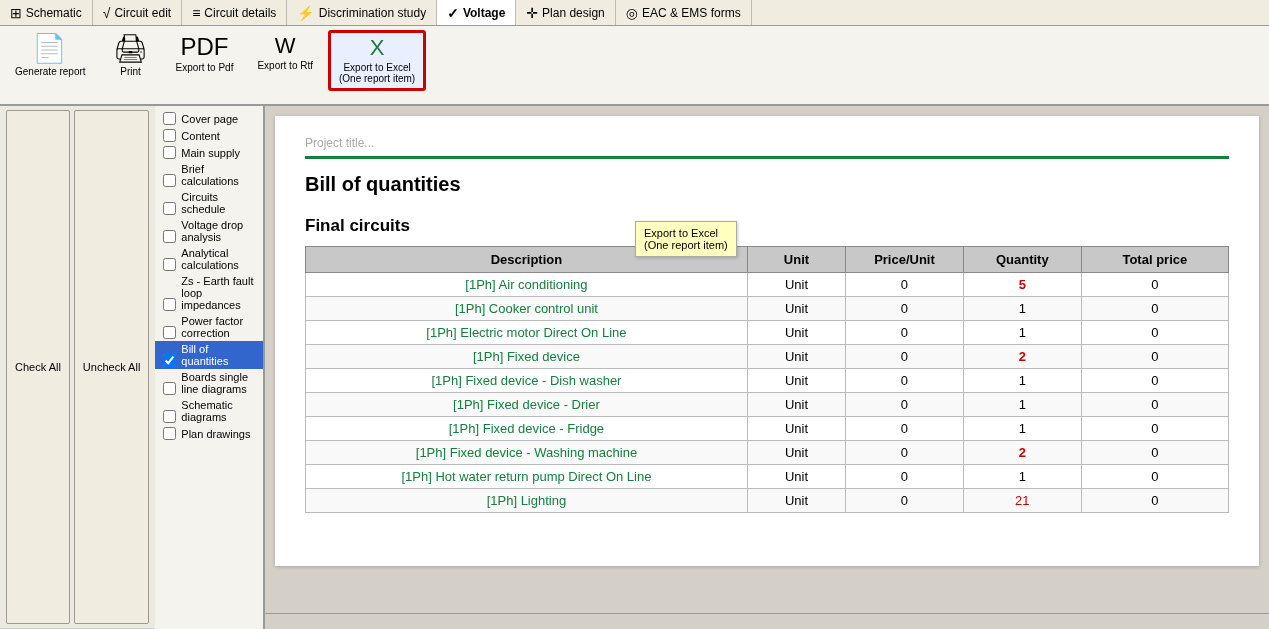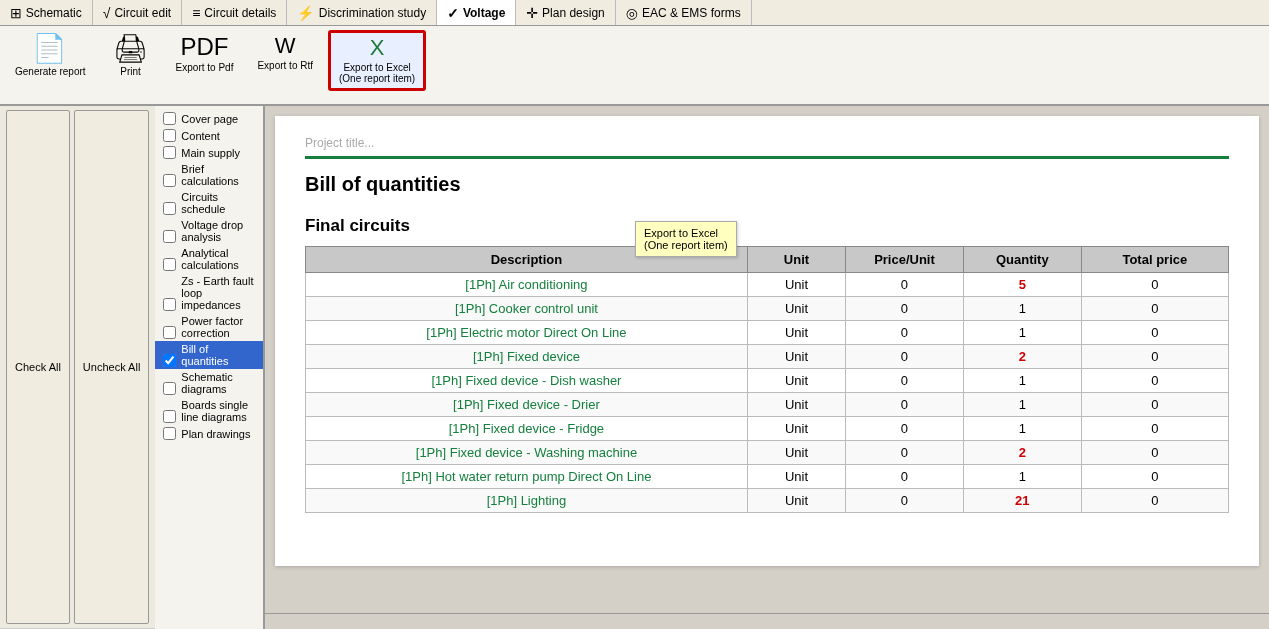--- a/index.html
+++ b/index.html
@@ -298,25 +298,25 @@
         <div class="sidebar-item">
           <input type="checkbox" style="">
           <span>Power factor correction</span>
         </div>
         <div class="sidebar-item selected">
           <input type="checkbox" checked="" style="">
           <span>Bill of quantities</span>
         </div>
         <div class="sidebar-item">
           <input type="checkbox" style="">
+          <span>Boards single line diagrams</span>
+        </div>
+        <div class="sidebar-item">
+          <input type="checkbox" style="">
           <span>Schematic diagrams</span>
-        </div>
-        <div class="sidebar-item">
-          <input type="checkbox" style="">
-          <span>Boards single line diagrams</span>
         </div>
         <div class="sidebar-item">
           <input type="checkbox" style="">
           <span>Plan drawings</span>
         </div>
       </div>
     <div class="sidebar-bottom"></div>
   </div>
 
   <div class="content-area">
@@ -402,21 +402,21 @@
                 <td class="blue-text">[1Ph] Hot water return pump Direct On Line</td>
                 <td>Unit</td>
                 <td>0</td>
                 <td>1</td>
                 <td>0</td>
               </tr>
               <tr>
                 <td class="blue-text">[1Ph] Lighting</td>
                 <td>Unit</td>
                 <td>0</td>
-                <td style="color: rgb(204, 0, 0); font-weight: bold;">21</td>
+                <td style="color: rgb(204, 0, 0); font-weight: normal;">21</td>
                 <td>0</td>
               </tr>
             </tbody>
         </table>
       </div>
     </div>
     <div class="h-scroll"></div>
   </div>
 
 </div>

